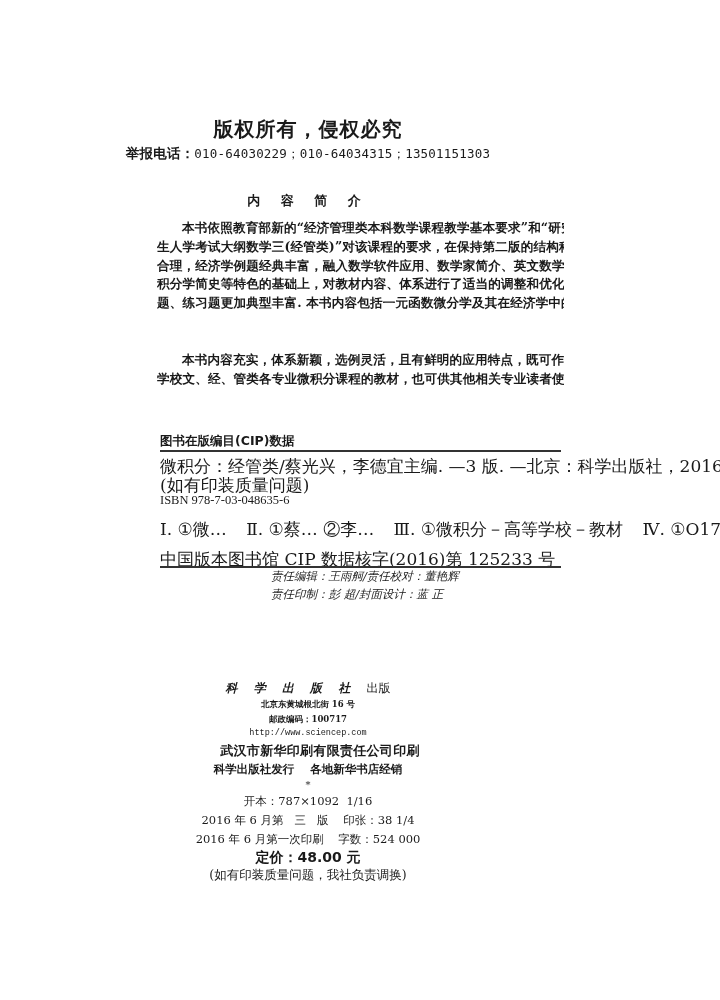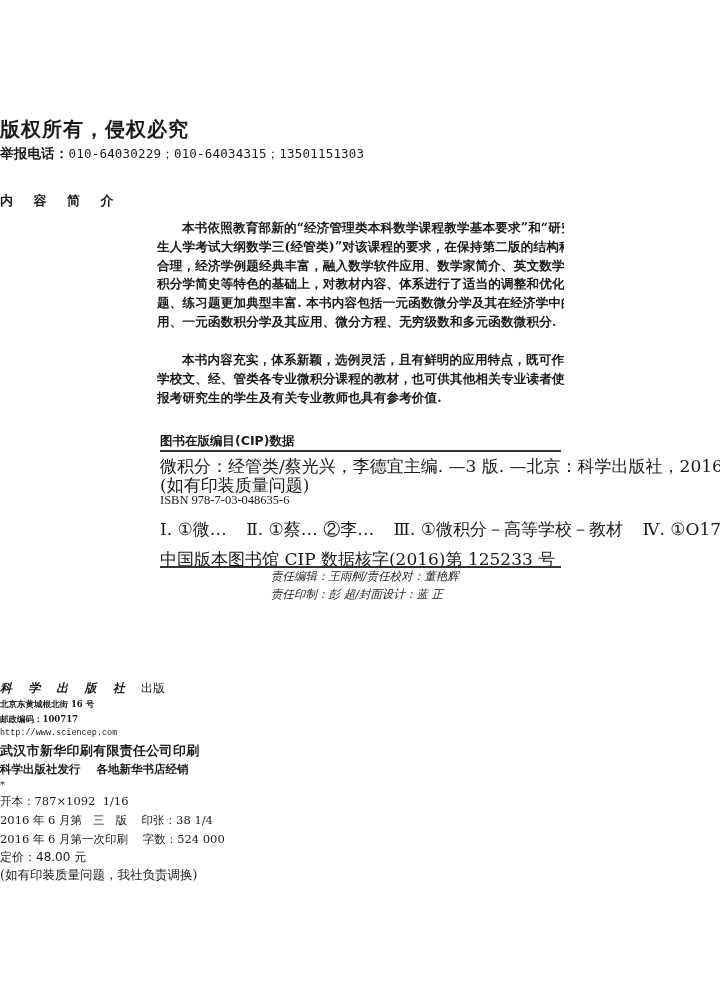--- a/index.html
+++ b/index.html
@@ -2,21 +2,21 @@
 <html><head>
   <meta charset="utf-8">
   <style>
     html, body { margin: 0; padding: 0; background: #ffffff; }
     body {
       width: 720px; height: 1000px; position: relative; overflow: hidden;
       font-family: "DejaVu Serif", "Liberation Serif", serif;
       color: #1a1a1a;
     }
     .abs { position: absolute; }
-    .center { left: 0; width: 616px; white-space: nowrap; }
+    .center { left: 0; width: 616px; text-align: center; white-space: nowrap; }
     .title {
       top: 116px; font-size: 20px; font-weight: bold; letter-spacing: 1px;
       font-family: "DejaVu Sans", "Liberation Sans", sans-serif;
     }
     .hotline { top: 145px; font-size: 13.5px; letter-spacing: 0.2px; }
     .hotline .lbl { font-weight: bold; }
     .hotline .num { font-family: "DejaVu Sans Mono", "Liberation Mono", monospace; font-size: 12.5px; }
     .sec-title {
       top: 192px; font-size: 13px; font-weight: bold; letter-spacing: 8px;
       font-family: "DejaVu Sans", "Liberation Sans", sans-serif;
@@ -45,53 +45,51 @@
     .cip4 span { margin-right: 14px; }
     .cip5 { top: 548px; }
     .editors { left: 0; width: 720px; font-size: 11.5px; white-space: nowrap; font-style: italic; }
     .ed1 { top: 569px; padding-left: 271px; }
     .ed2 { top: 587px; padding-left: 271px; }
     .pub { top: 680px; font-size: 12px; font-weight: bold; letter-spacing: 6px; font-style: italic; }
     .pub .pubsfx { letter-spacing: 0; font-style: normal; font-weight: normal; font-family: Liberation Serif, serif; }
     .addr { top: 699px; font-size: 8.5px; font-weight: bold; }
     .zip { top: 714px; font-size: 8.5px; font-weight: bold; }
     .url { top: 728px; font-size: 8.5px; font-family: "Liberation Mono", monospace; }
-    .printer { top: 742px; font-size: 13px; letter-spacing: 0.3px; font-family: "DejaVu Sans", "Liberation Sans", sans-serif; font-weight: bold; }
+    .printer { top: 742px; font-size: 13px; letter-spacing: 0.3px; font-family: "DejaVu Sans", "Liberation Sans", sans-serif; font-weight: bold; margin-left: 12px; }
     .dist { top: 762px; font-size: 11.5px; font-weight: bold; font-family: Liberation Sans, sans-serif; }
     .dist .gap { display: inline-block; width: 16px; }
     .star { top: 779px; font-size: 10px; }
     .spec { top: 794px; font-size: 11.5px; }
     .ed-row { top: 813px; font-size: 11.5px; }
     .print-row { top: 832px; font-size: 11.5px; }
-    .price { top: 849px; font-size: 12px; font-weight: normal; font-family: "DejaVu Sans", "Liberation Sans", sans-serif; }
+    .price { top: 849px; font-size: 14px; font-weight: bold; font-family: "DejaVu Sans", "Liberation Sans", sans-serif; }
     .notice { top: 867px; font-size: 12.5px; }
   </style>
 </head>
 <body>
 
 <div class="abs center title">版权所有，侵权必究</div>
 <div class="abs center hotline">
   <span class="lbl">举报电话：</span><span class="num">010-64030229；010-64034315；13501151303</span>
 </div>
 
 <div class="abs center sec-title">内 容 简 介</div>
 
 <div class="abs para p1">
   <span class="ln indent">本书依照教育部新的“经济管理类本科数学课程教学基本要求”和“研究</span>
   <span class="ln">生人学考试大纲数学三(经管类)”对该课程的要求，在保持第二版的结构科学</span>
   <span class="ln">合理，经济学例题经典丰富，融入数学软件应用、数学家简介、英文数学题及微</span>
   <span class="ln">积分学简史等特色的基础上，对教材内容、体系进行了适当的调整和优化，例</span>
   <span class="ln">题、练习题更加典型丰富. 本书内容包括一元函数微分学及其在经济学中的应</span>
-  <span class="ln last">用、一元函数积分学及其应用、微分方程、无穷级数和多元函数微积分.</span>
 </div>
 
 <div class="abs para p2">
   <span class="ln indent">本书内容充实，体系新颖，选例灵活，且有鲜明的应用特点，既可作为高等</span>
   <span class="ln">学校文、经、管类各专业微积分课程的教材，也可供其他相关专业读者使用，对</span>
-  <span class="ln last">报考研究生的学生及有关专业教师也具有参考价值.</span>
 </div>
 
 <div class="abs cip-head">图书在版编目(CIP)数据</div>
 <div class="abs rule rule1"></div>
 <div class="abs cip-line cip1">微积分：经管类/蔡光兴，李德宜主编. —3 版. —北京：科学出版社，2016</div>
 <div class="abs cip-line cip2">(如有印装质量问题)</div>
 <div class="abs cip-line cip3">ISBN 978-7-03-048635-6</div>
 <div class="abs cip-line cip4">
   <span>Ⅰ. ①微…</span>
   <span>Ⅱ. ①蔡…  ②李…</span>

